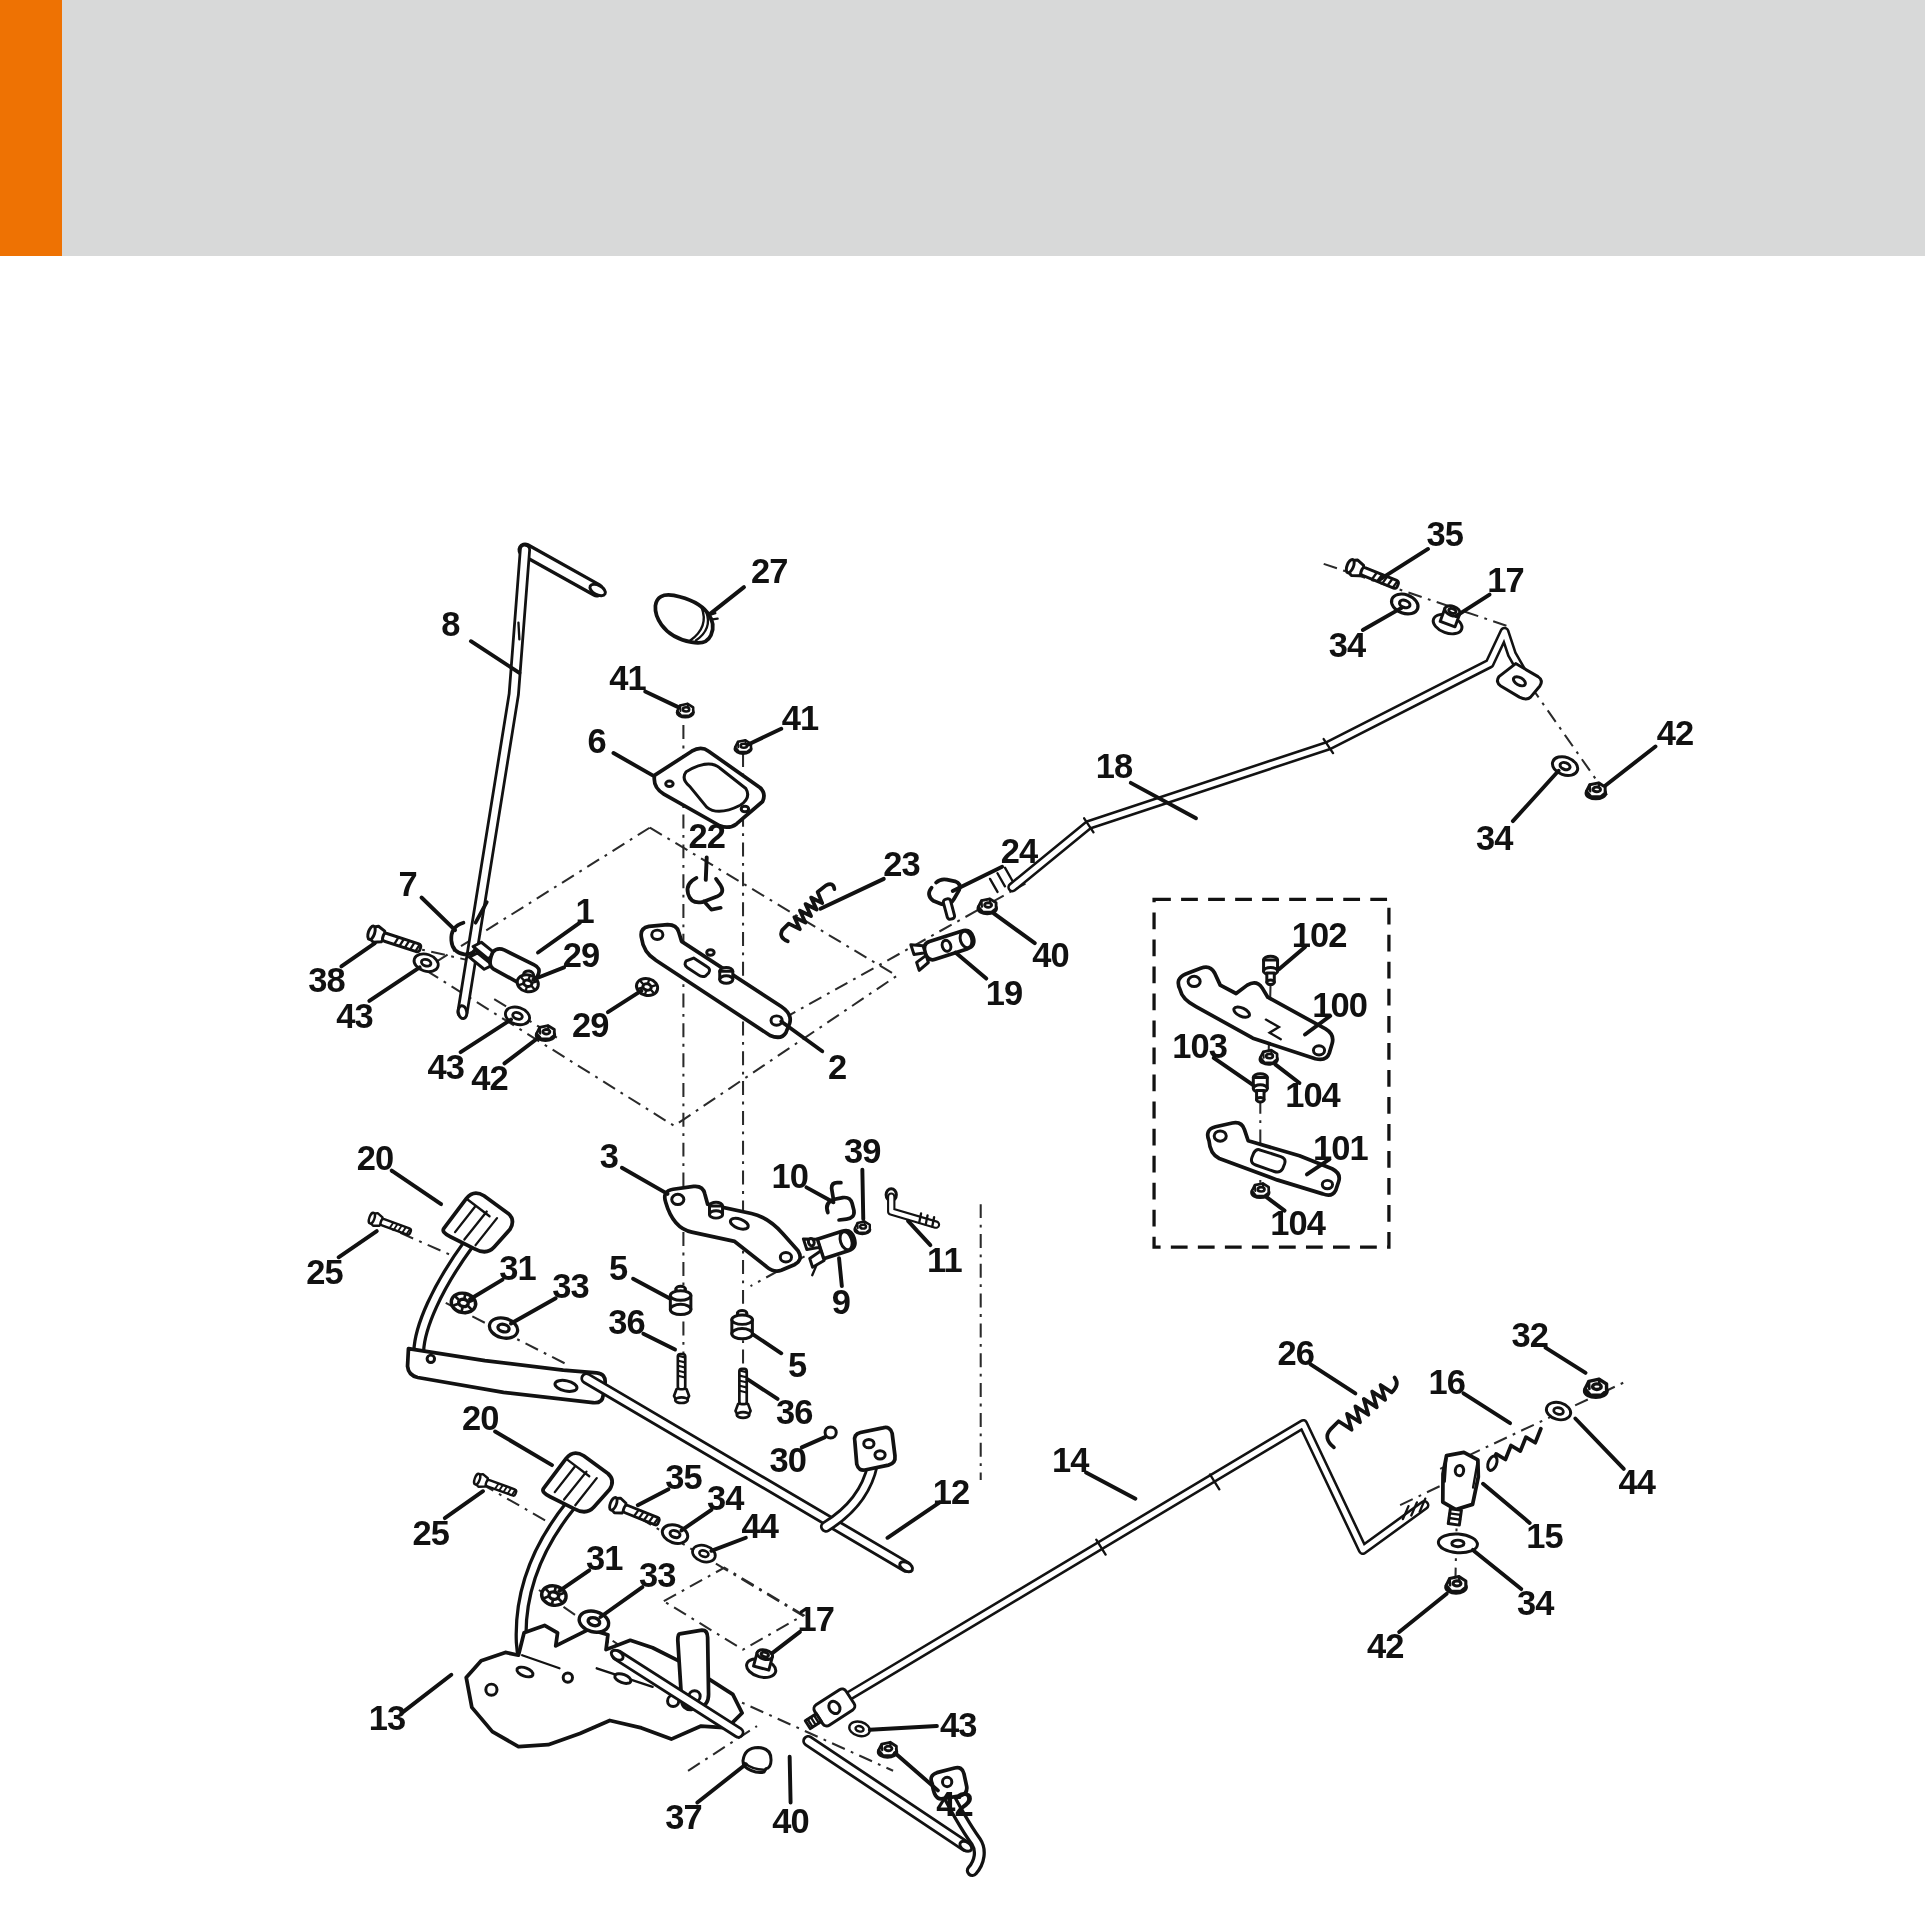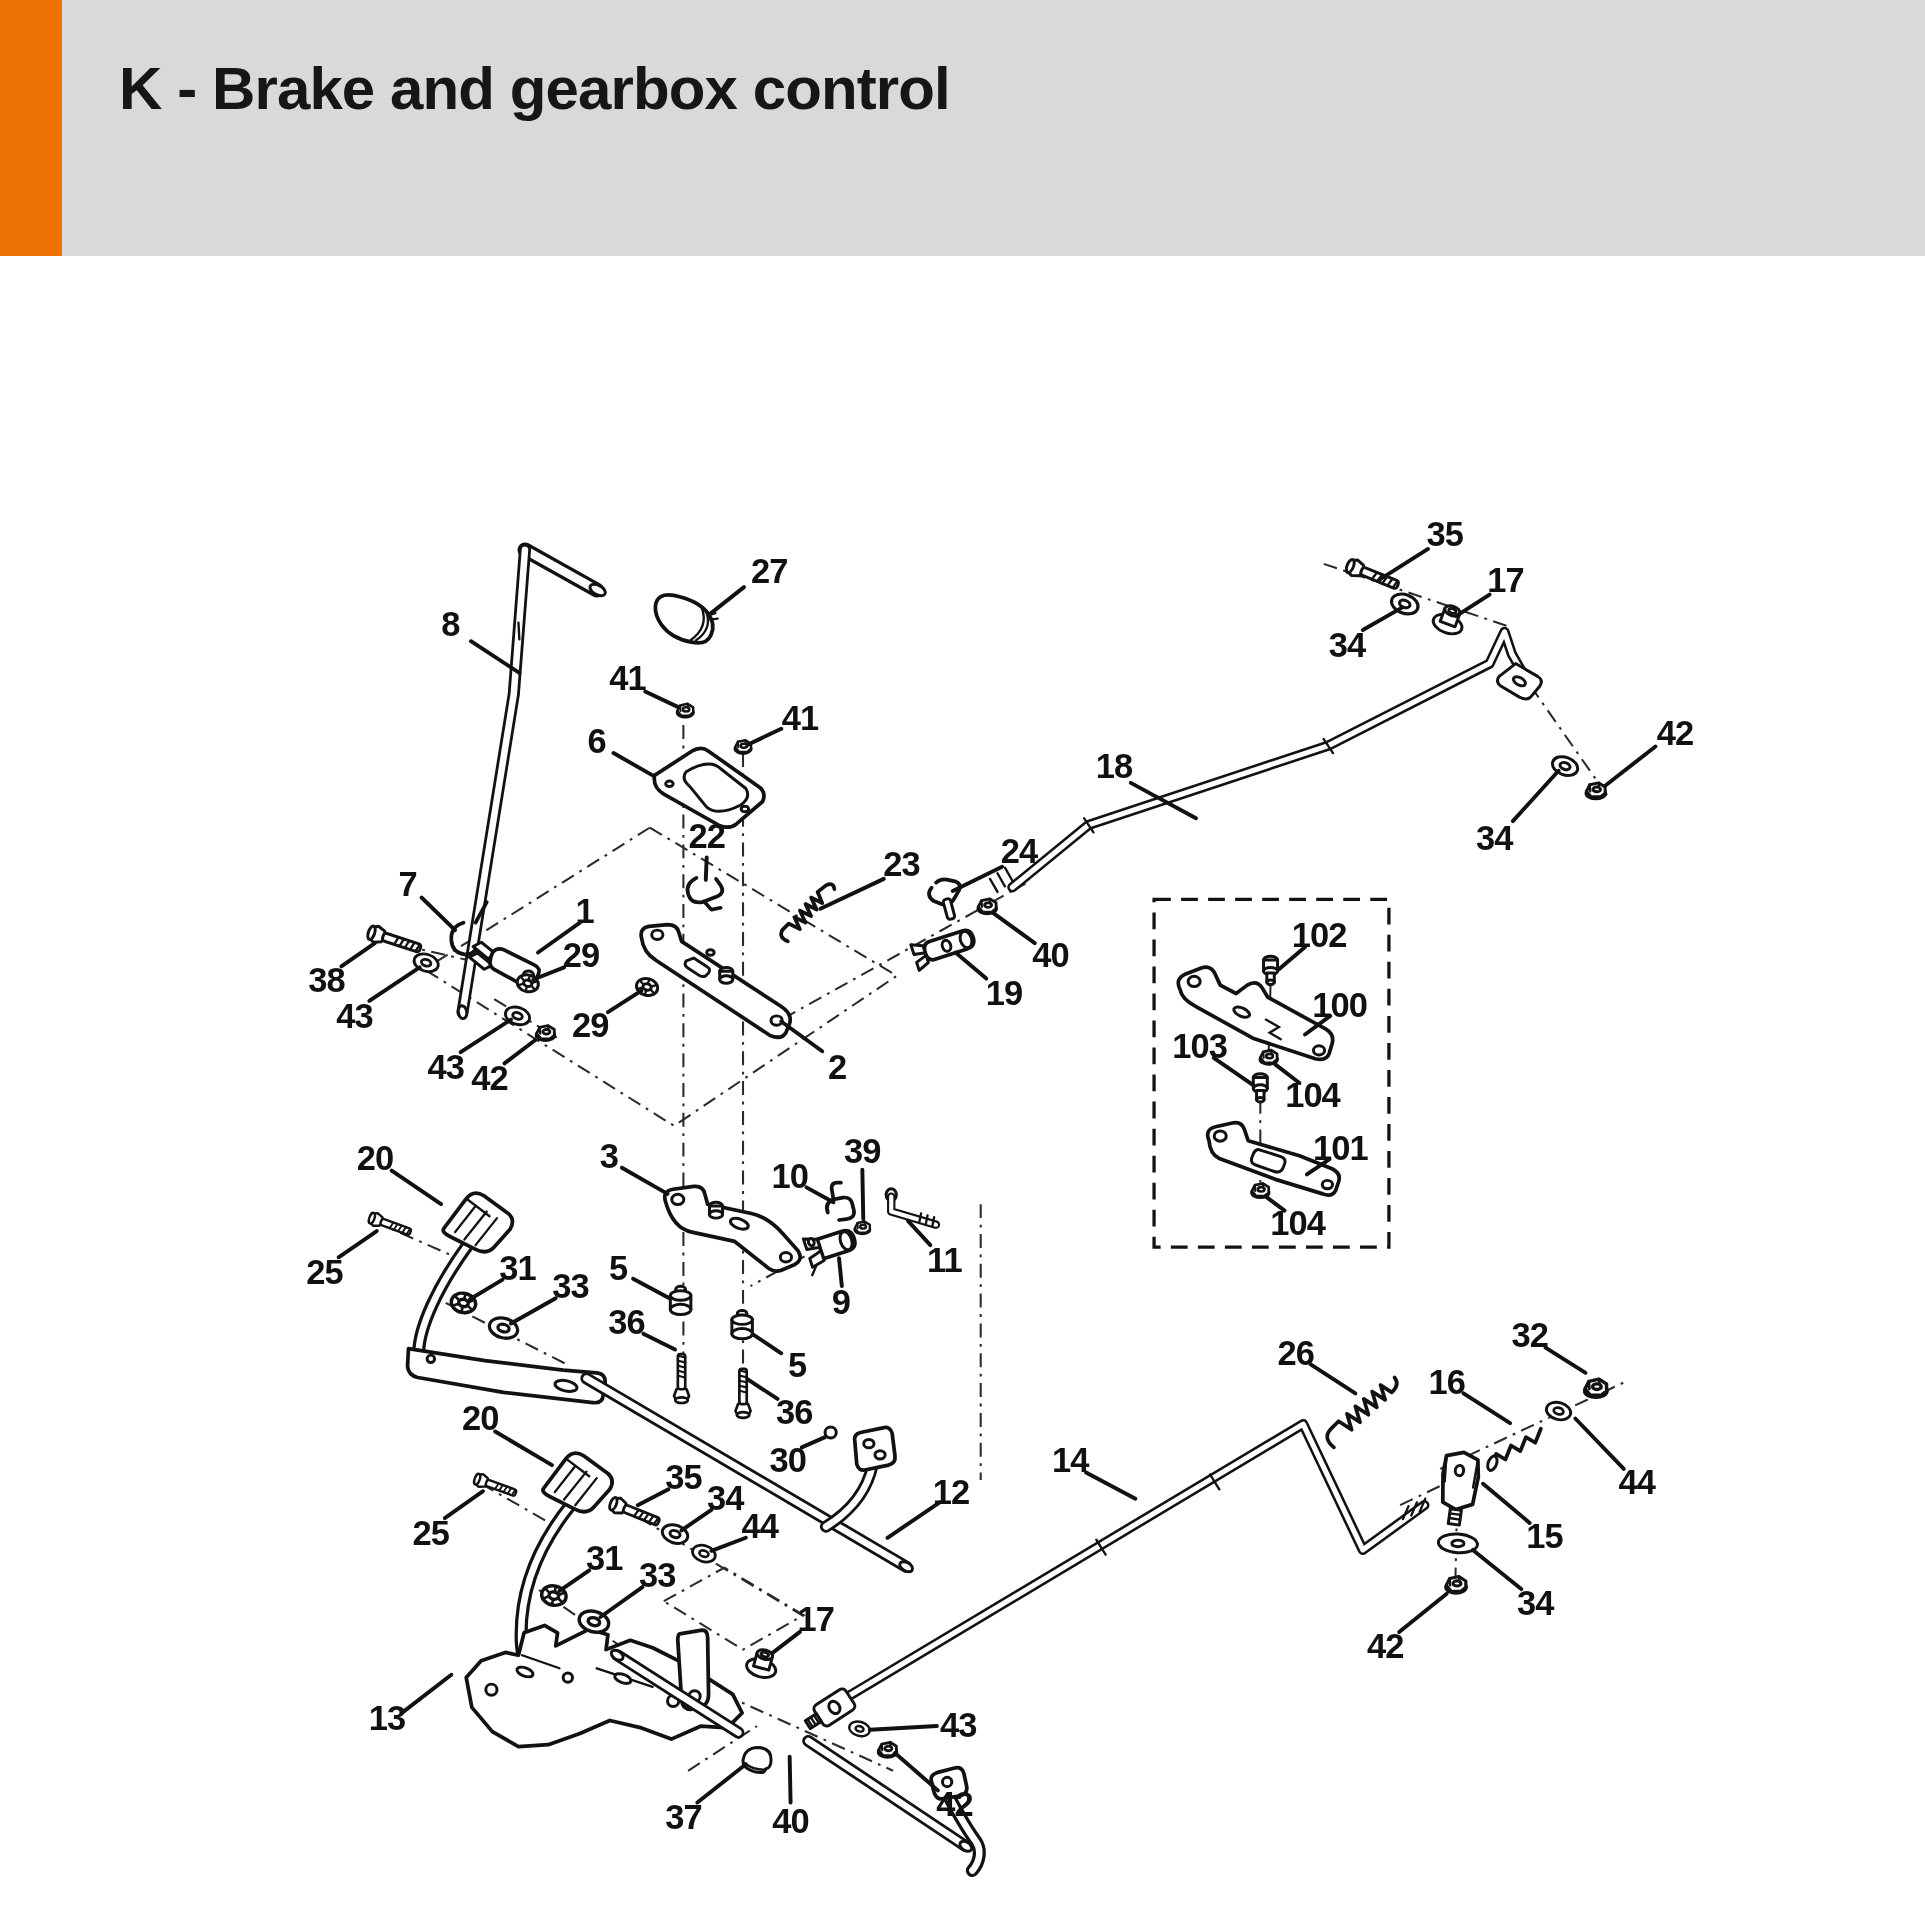--- a/index.html
+++ b/index.html
@@ -28,21 +28,20 @@
     font-family:"Liberation Sans",sans-serif;font-weight:700;font-size:37px;
     fill:#111;text-anchor:middle;letter-spacing:-1px;
   }
   .leader{stroke:#111;stroke-width:4.2;stroke-linecap:round;}
 </style>
 </head>
 <body>
 
 <div class="header-band">
   <div class="accent-bar"></div>
-  <h1 class="page-title">K - Brake and gearbox control</h1>
 </div>
 
 <svg id="diagram" width="1926" height="1905" viewBox="0 0 2066 2044" xmlns="http://www.w3.org/2000/svg">
 
   <defs>
     <g id="nut">
       <ellipse cx="0" cy="3" rx="10.5" ry="6" class="fw3"></ellipse>
       <path class="fw3" d="M-10 1 L-6.5 -6 L3 -8 L10 -3.5 L10 3 L5 7 L-5 7 Z"></path>
       <path class="ln2" d="M-6.5 -6 L-6 1 M3 -8 L3.5 -1"></path>
       <ellipse cx="1" cy="-1" rx="4" ry="2.6" class="fw3"></ellipse>

